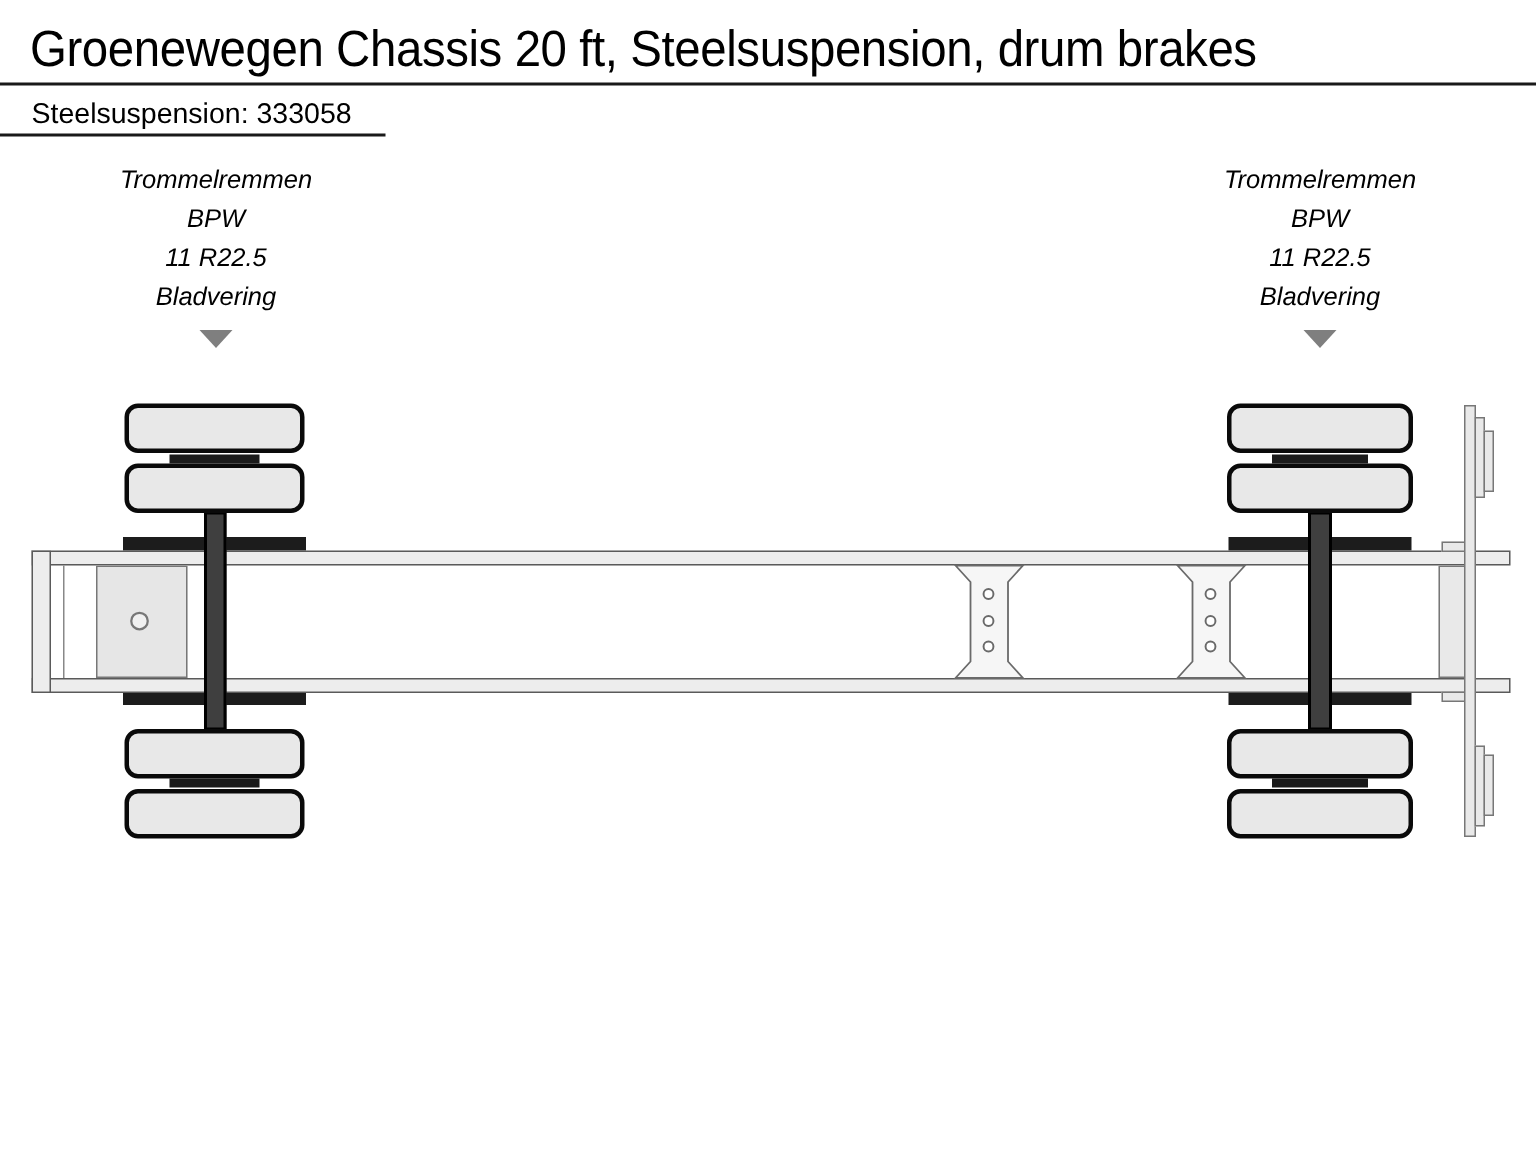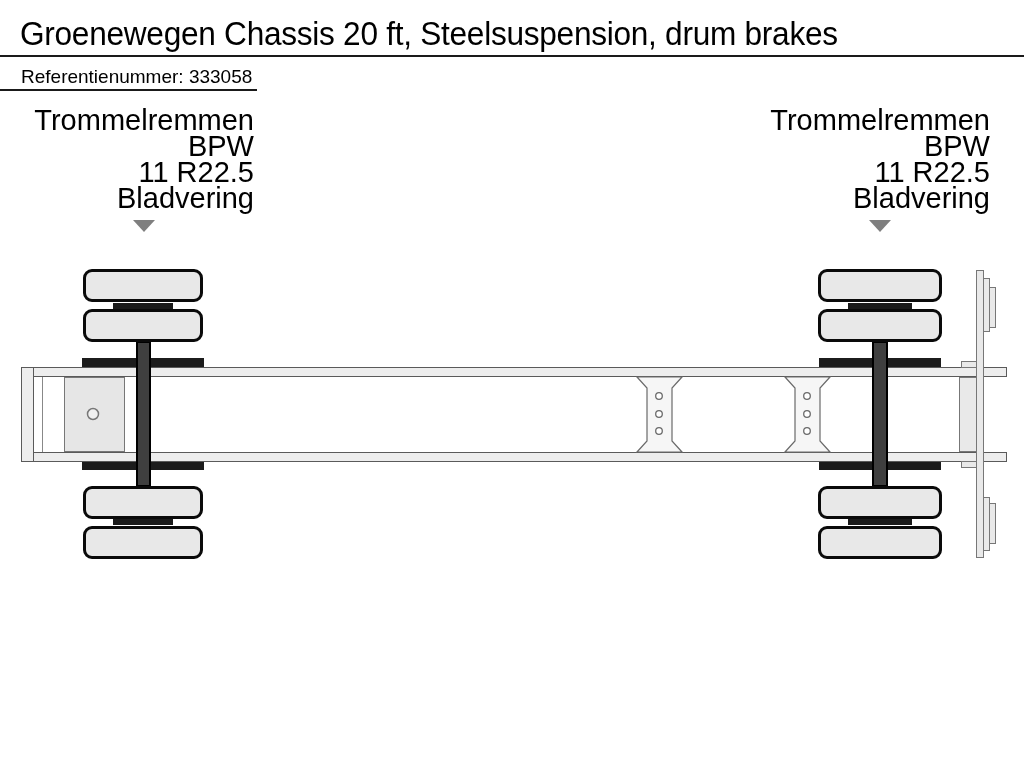--- a/index.html
+++ b/index.html
@@ -12,21 +12,21 @@
   
   .page-title{
     left:20px;top:14px;white-space:nowrap;font-size:34px;font-weight:400;
     transform:scaleX(0.93);transform-origin:left top;letter-spacing:-0.3px;
   }
   .title-sep{left:0;top:55px;width:1024px;height:2px;background:#1a1a1a;}
   .ref-line{left:21px;top:66px;font-size:19px;white-space:nowrap;}
   .ref-underline{left:0;top:89px;width:257px;height:2px;background:#1a1a1a;}
 
   
-  .annot{width:220px;text-align:right;font-size:29px;line-height:26px;top:107px;}
+  .annot{width:220px;text-align:center;font-size:17px;line-height:26px;top:107px;font-style:italic;}
   .annot-front{left:34px;}
   .annot-rear{left:770px;}
   .tri-down{
     width:0;height:0;margin:9px auto 0 auto;
     border-left:11px solid transparent;border-right:11px solid transparent;
     border-top:12px solid #7f7f7f;
   }
 
   
   .spring{background:#1c1c1c;}
@@ -39,21 +39,21 @@
   .tire{background:#e8e8e8;border:3px solid #0a0a0a;border-radius:9px;width:120px;height:33px;}
   .tire-r{width:124px;}
   svg{display:block;}
 </style>
 </head>
 <body>
 
 <div class="abs page-title">Groenewegen Chassis 20 ft, Steelsuspension, drum brakes</div>
 <div class="abs title-sep"></div>
 <div class="abs ref-line">
-  <span>Referentienummer:</span>
+  <span>Steelsuspension:</span>
   <span> </span>
   <span>333058</span>
 </div>
 <div class="abs ref-underline"></div>
 
 <div class="abs annot annot-front">
   <div>Trommelremmen</div>
   <div>BPW</div>
   <div>11 R22.5</div>
   <div>Bladvering</div>

